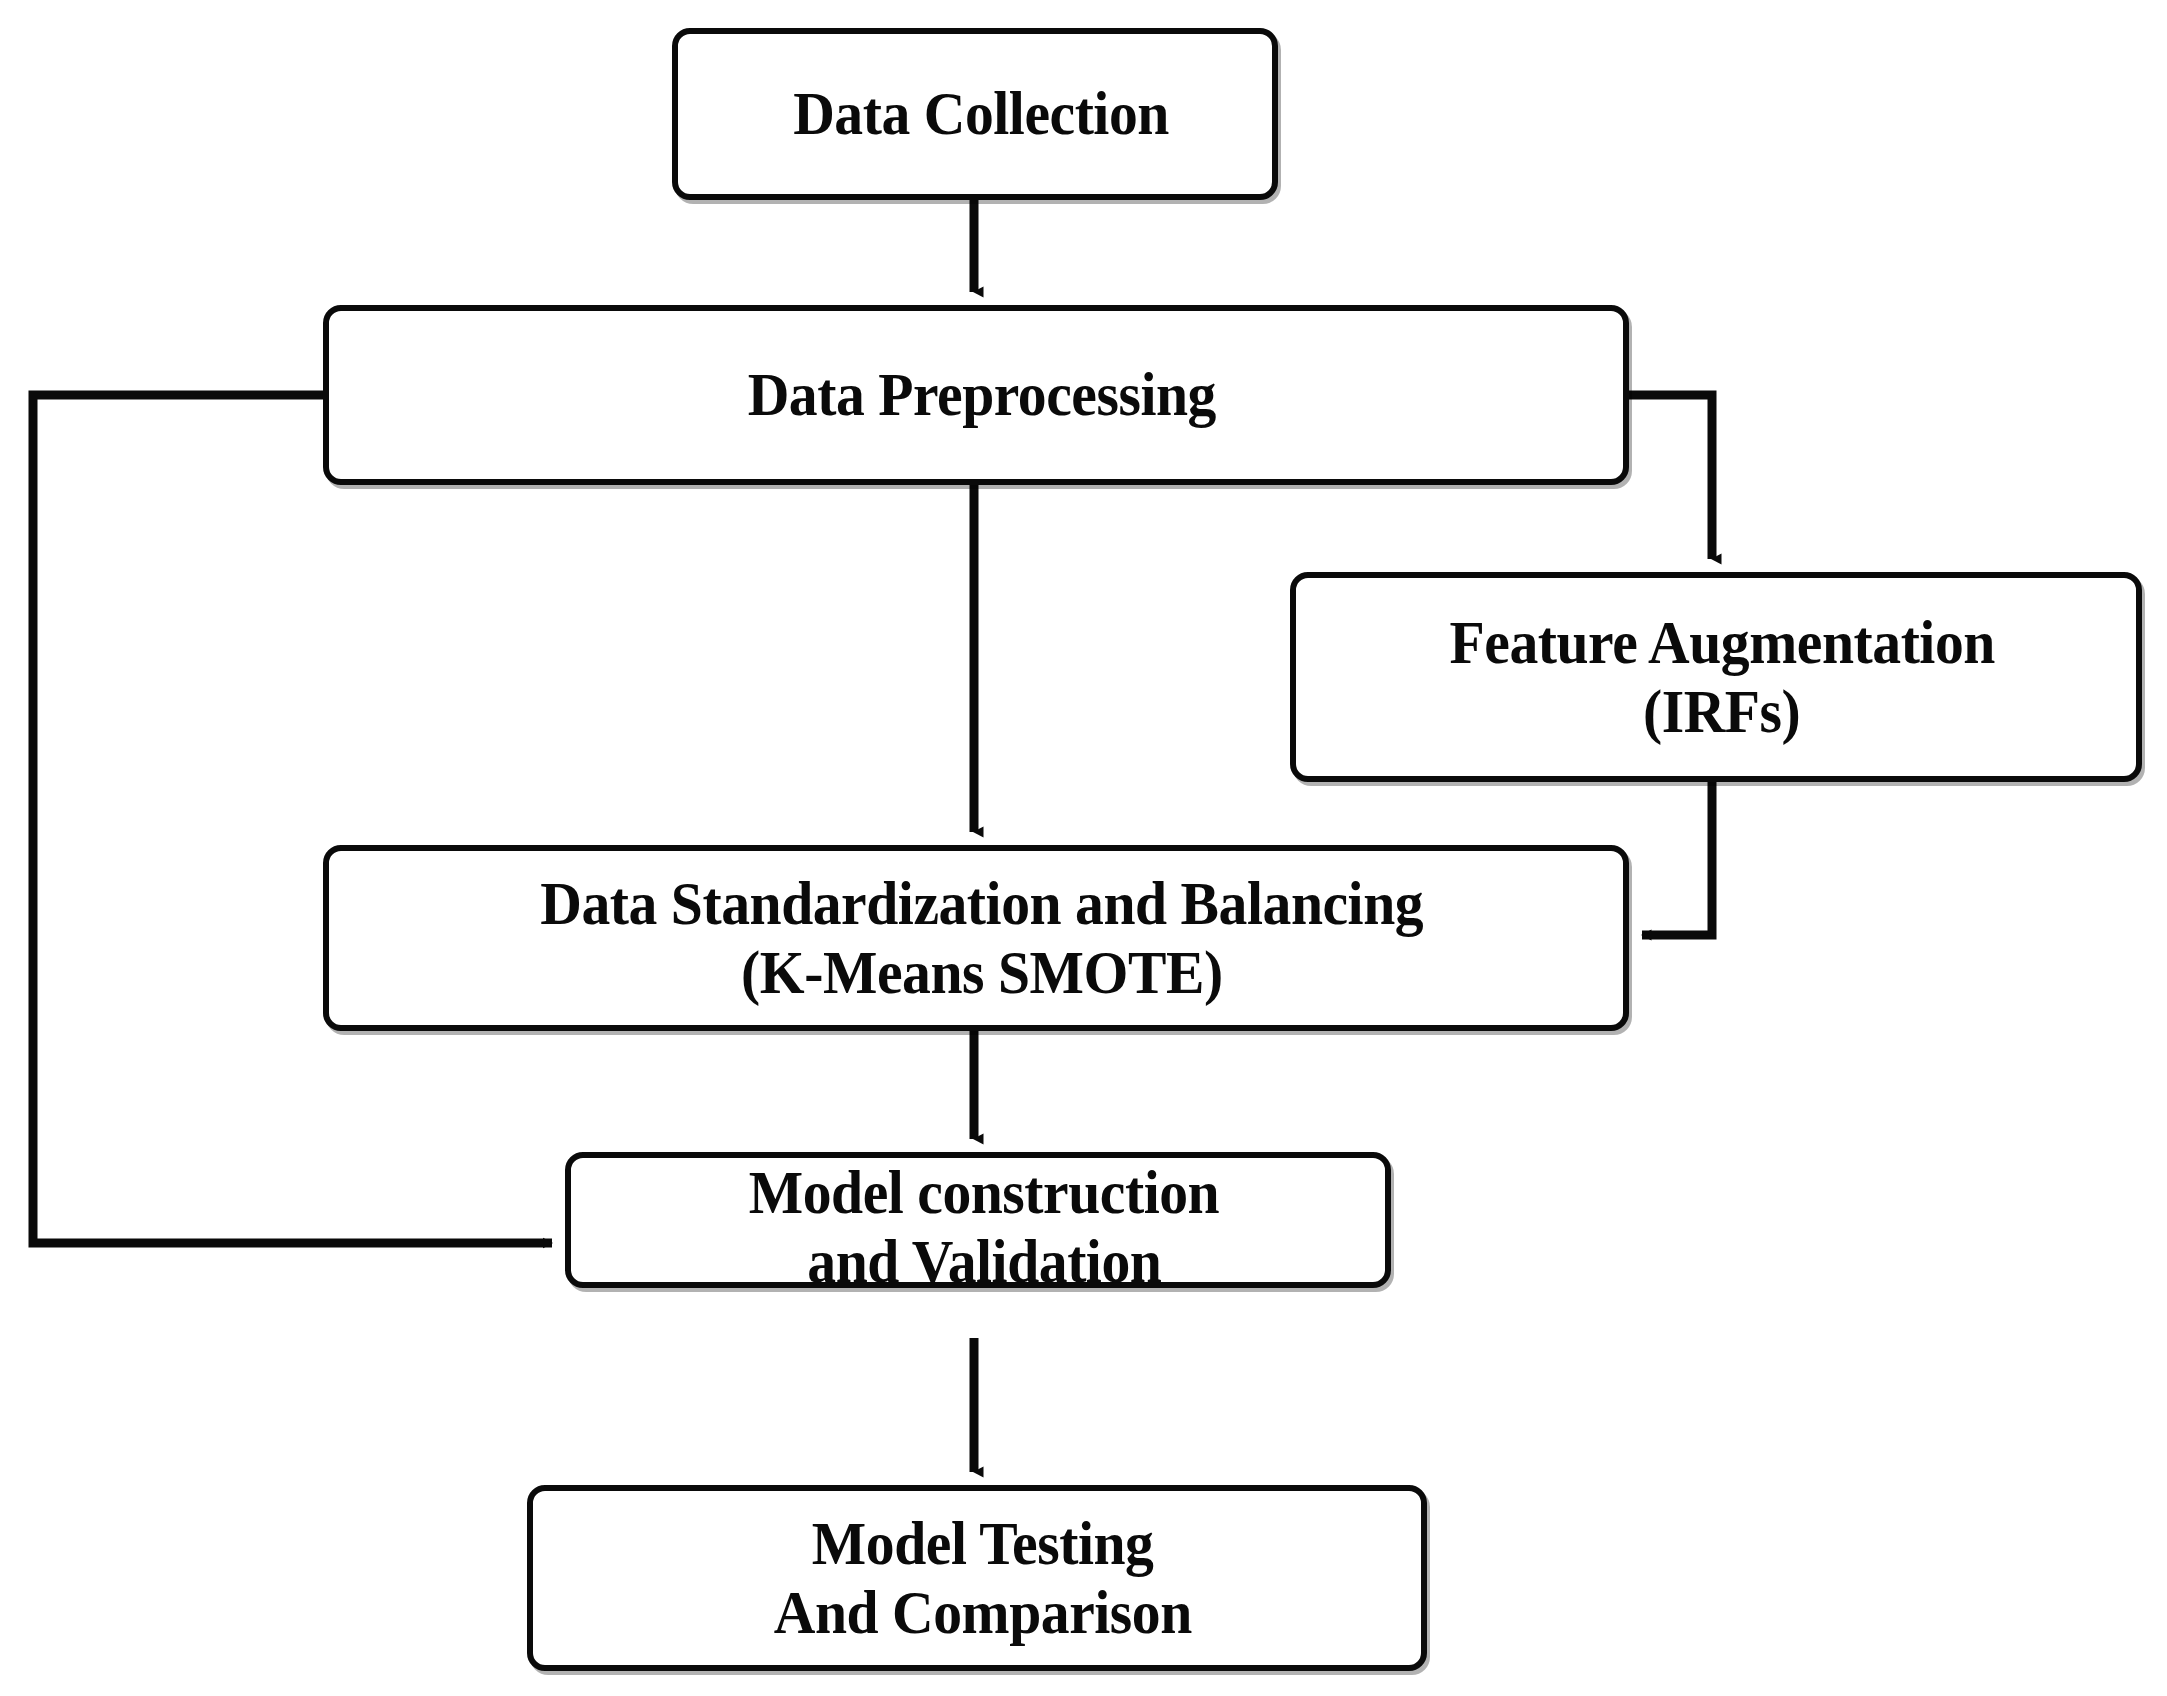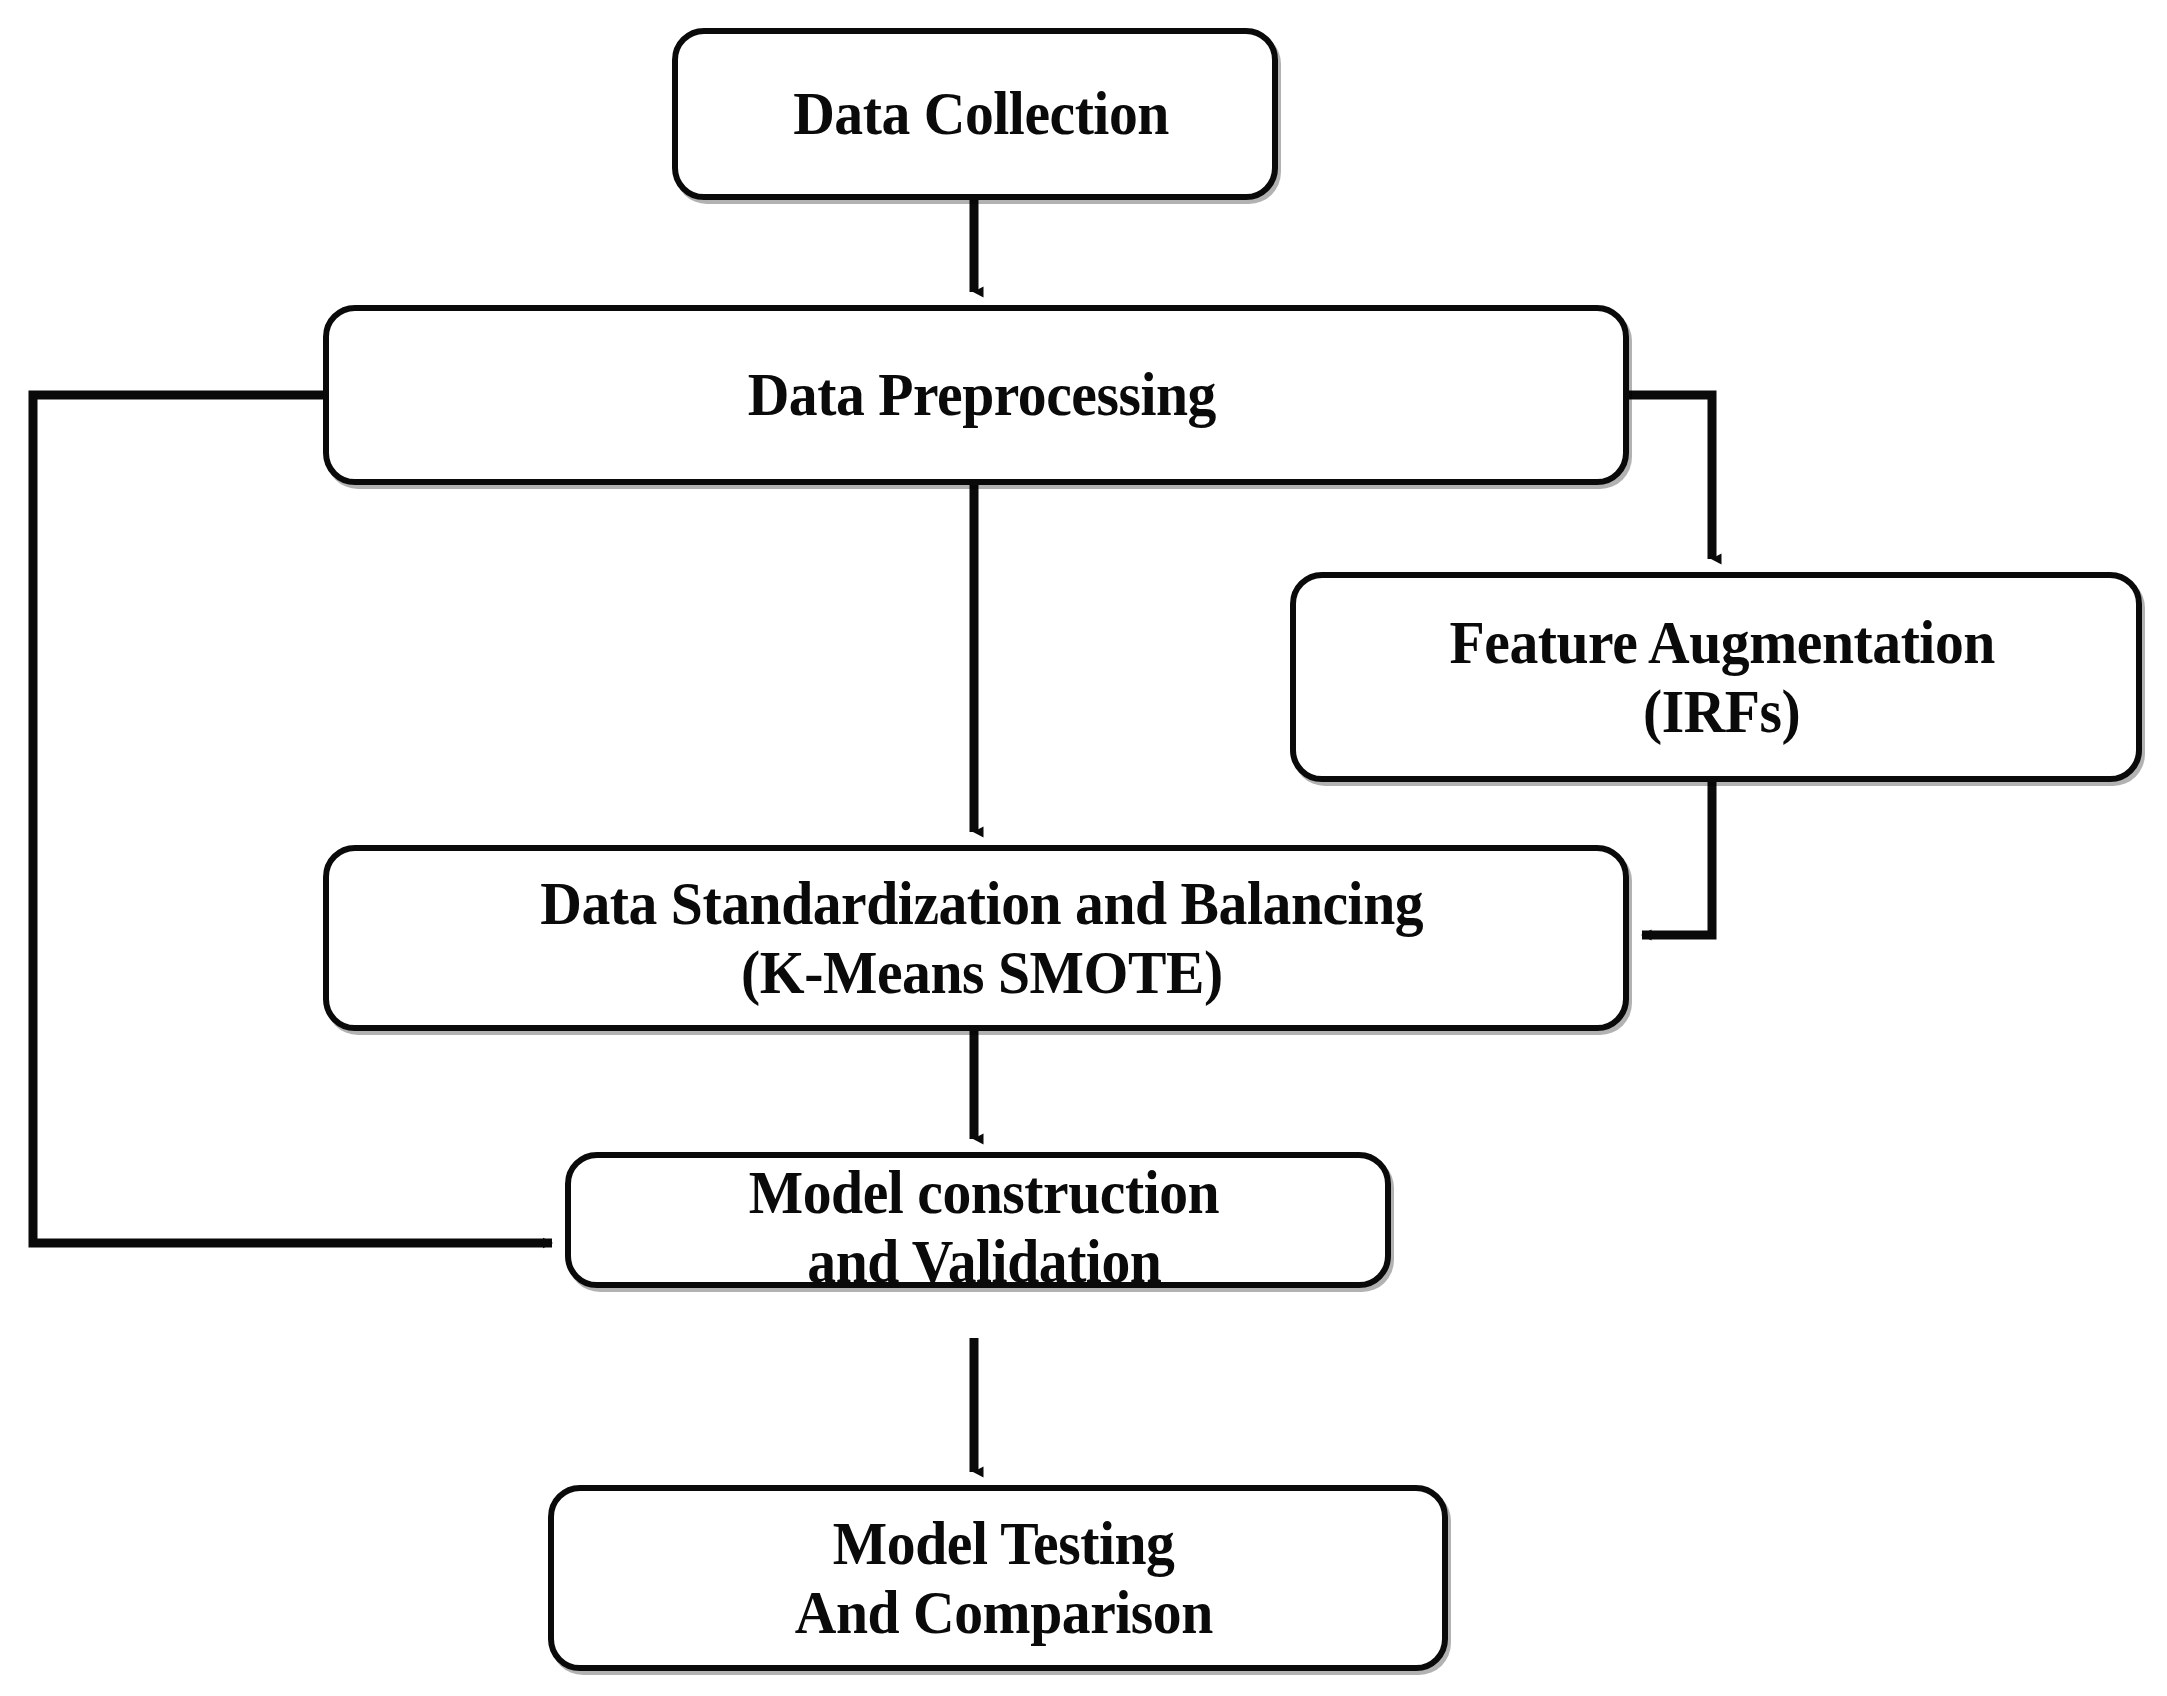--- a/index.html
+++ b/index.html
@@ -23,21 +23,21 @@
     top: 0;
     width: 2167px;
     height: 1696px;
     pointer-events: none;
   }
   .node {
     position: absolute;
     box-sizing: border-box;
     background: #ffffff;
     border: 6px solid #0a0a0a;
-    border-radius: 32px;
+    border-radius: 18px;
     display: flex;
     flex-direction: column;
     align-items: center;
     justify-content: center;
     text-align: center;
     color: #0a0a0a;
     font-weight: bold;
     z-index: 2;
     box-shadow: 3px 4px 0 rgba(0,0,0,0.30);
     padding-left: 12px;
@@ -48,21 +48,21 @@
     line-height: 1.12;
     letter-spacing: -0.5px;
     transform: scaleX(0.93);
     transform-origin: center center;
   }
   #node-data-collection      { left: 672px;  top: 28px;   width: 606px;  height: 172px; font-size: 62px; }
   #node-data-preprocessing   { left: 323px;  top: 305px;  width: 1306px; height: 180px; font-size: 62px; }
   #node-feature-augmentation { left: 1290px; top: 572px;  width: 852px;  height: 210px; font-size: 62px; }
   #node-data-standardization { left: 323px;  top: 845px;  width: 1306px; height: 186px; font-size: 62px; }
   #node-model-construction   { left: 565px;  top: 1152px; width: 826px;  height: 136px; font-size: 62px; justify-content: space-between; }
-  #node-model-testing        { left: 548px;  top: 1485px; width: 900px;  height: 186px; font-size: 62px; }
+  #node-model-testing        { left: 527px;  top: 1485px; width: 900px;  height: 186px; font-size: 62px; }
 </style>
 </head>
 <body>
 
 <div id="canvas">
 
   <svg id="edges" viewBox="0 0 2167 1696" width="2167" height="1696" xmlns="http://www.w3.org/2000/svg">
     <defs>
       <marker id="arrow-down" markerWidth="12" markerHeight="12" refX="6" refY="9.5" orient="auto" markerUnits="userSpaceOnUse">
         <path d="M 0.5 0 L 11.5 0 L 6 10.5 Z" fill="#0a0a0a"></path>

